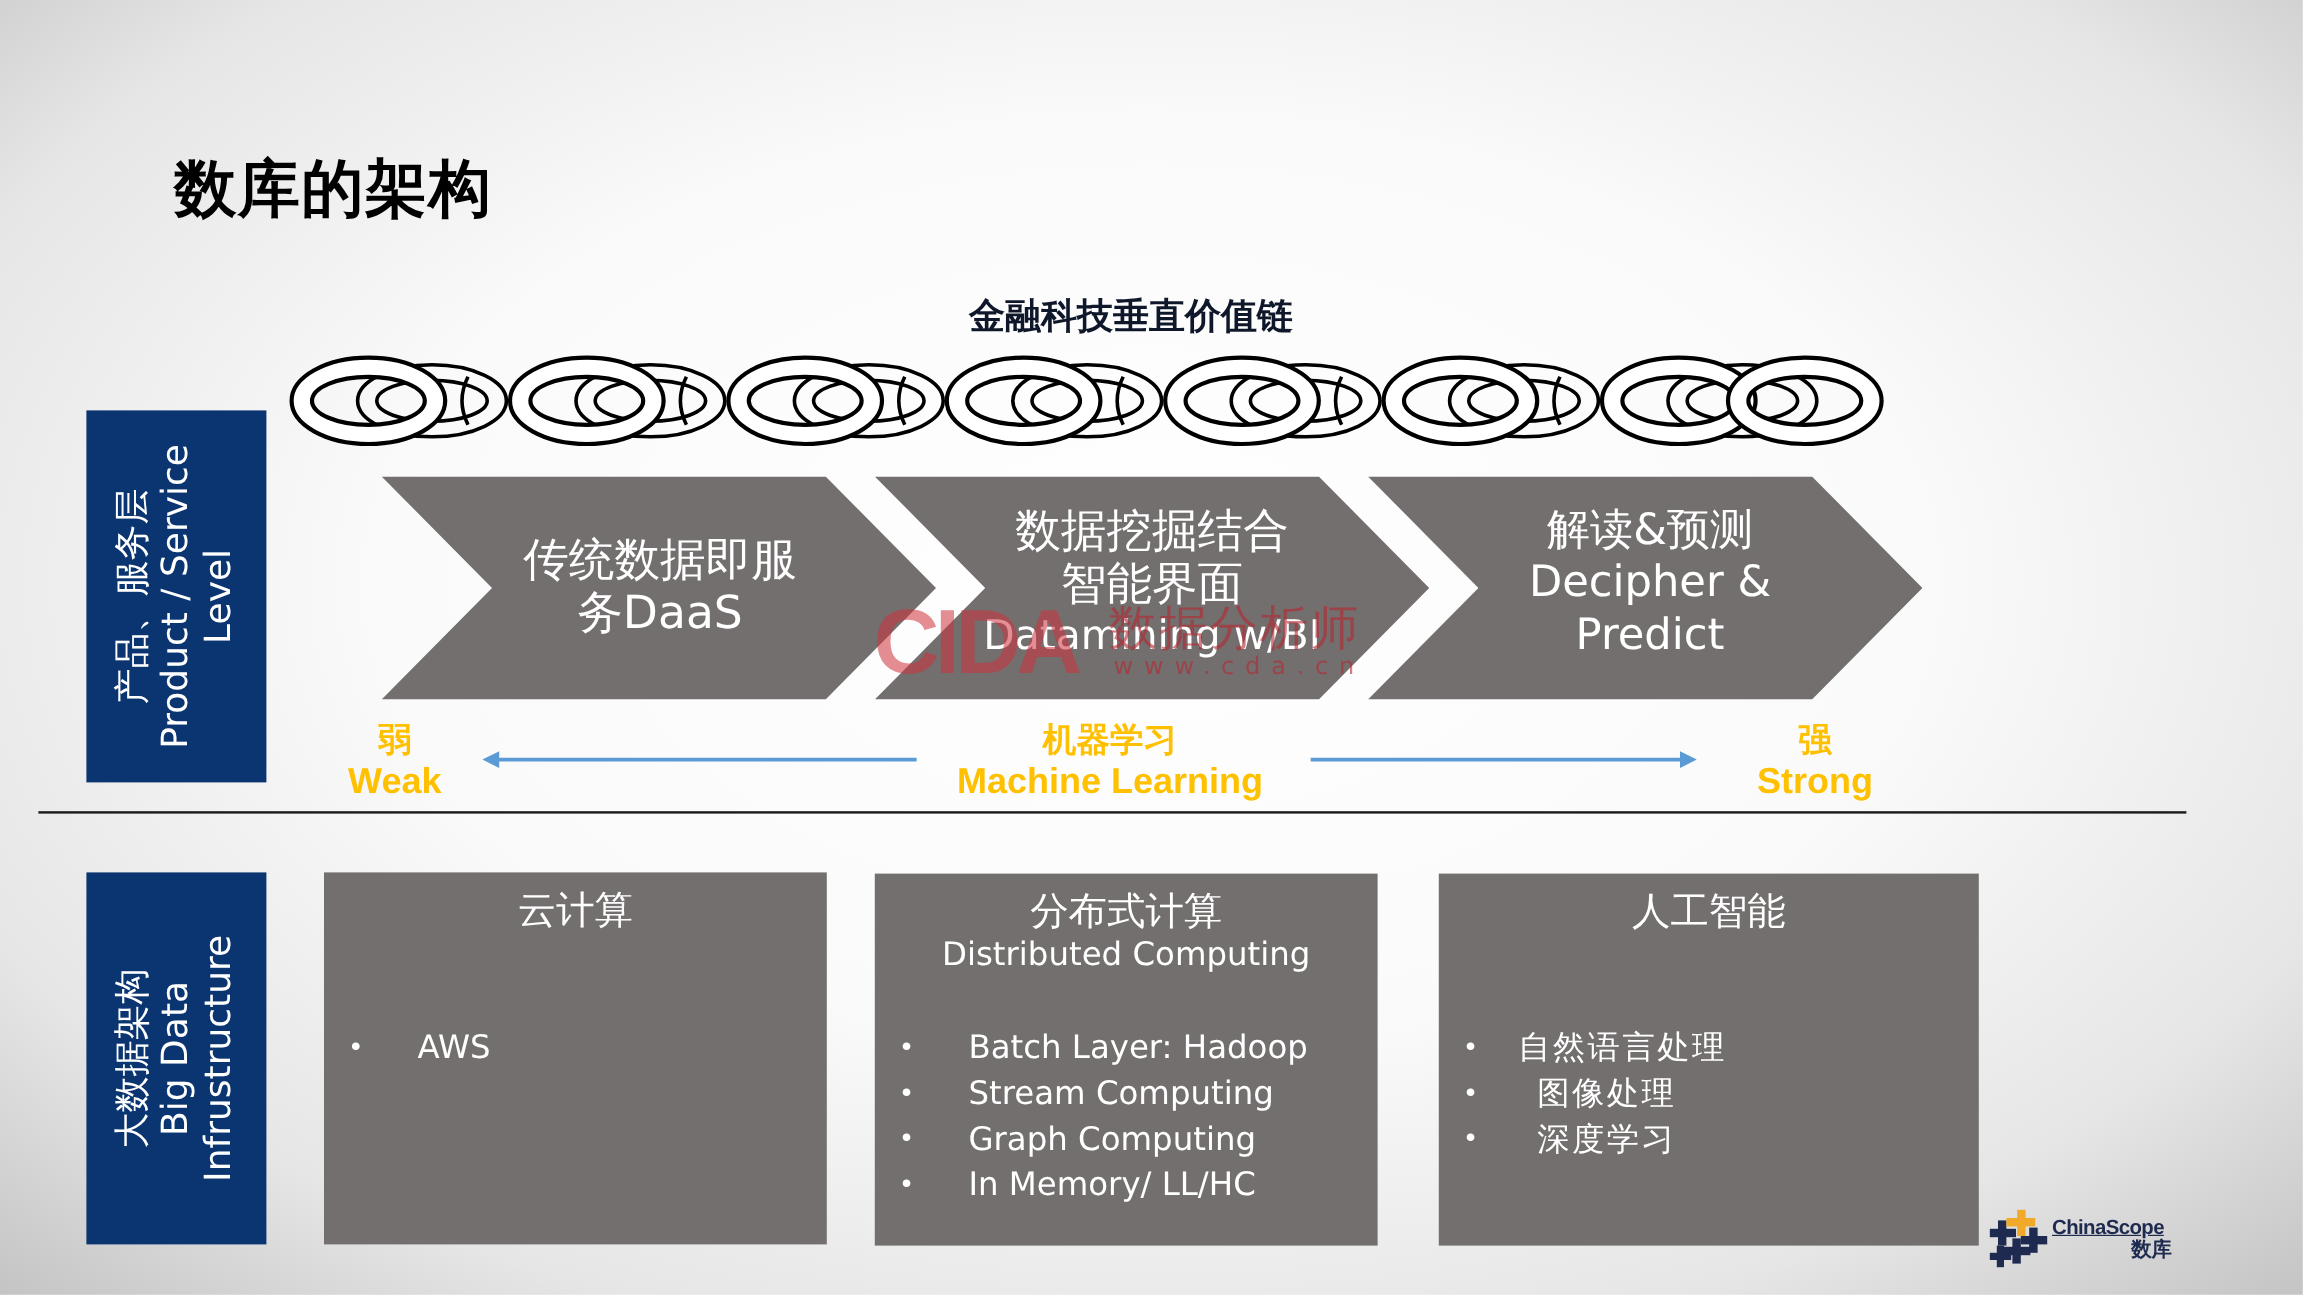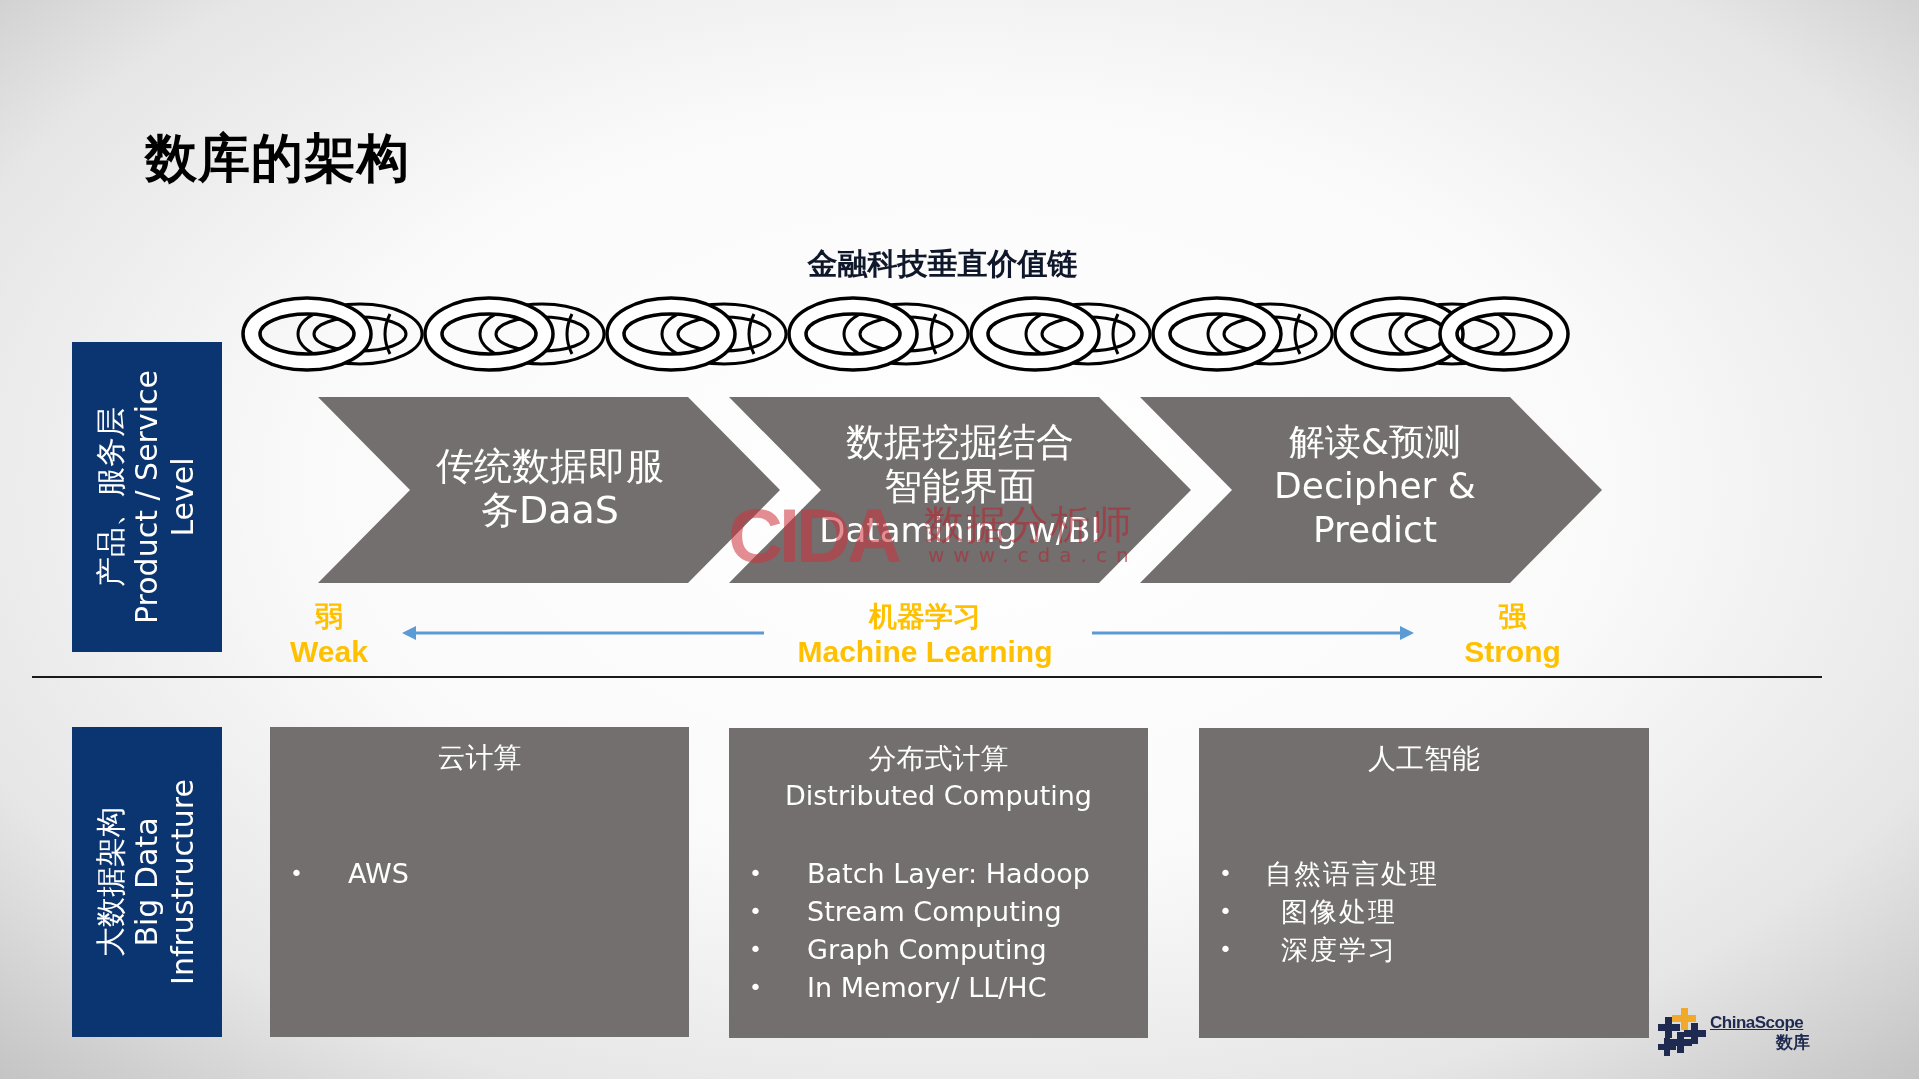--- a/index.html
+++ b/index.html
@@ -32,21 +32,21 @@
   .ml-label {
     position: absolute; color: #ffc000; font-weight: bold; text-align: center;
     font-family: "Liberation Sans", sans-serif;
   }
   .ml-label .zh { font-size: 28px; line-height: 34px; display: block; }
   .ml-label .en { font-size: 30px; line-height: 36px; display: block; }
   .divider { left: 32px; width: 1790px; top: 676px; height: 2px; background: #1a1a1a; }
   .gbox {
     position: absolute; background: #736f6e; color: #fff;
   }
-  .gbox .h-zh { text-align: center; font-size: 28px; line-height: 38px; margin-top: 12px; }
+  .gbox .h-zh { text-align: center; font-size: 32px; line-height: 38px; margin-top: 12px; }
   .gbox .h-en { text-align: center; font-size: 27px; line-height: 36px; }
   .gbox ul { list-style: none; margin: 0; padding: 0; position: absolute; }
   .gbox li { position: relative; font-size: 27px; line-height: 38px; height: 38px; white-space: nowrap; }
   .gbox li .dot { position: absolute; left: 0; top: 0; width: 20px; font-size: 22px; }
   .gbox li .txt { position: absolute; left: 58px; top: 0; }
   .watermark { position: absolute; left: 728px; top: 498px; pointer-events: none; }
   .wm-cida { position: absolute; left: 0; top: 0; font-size: 76px; font-weight: bold; color: rgba(205, 50, 60, 0.55); letter-spacing: -4px; font-family: "Liberation Sans", sans-serif; line-height: 76px; }
   .wm-zh { position: absolute; left: 196px; top: 4px; font-size: 40px; font-weight: normal; color: rgba(180, 40, 50, 0.6); letter-spacing: 2px; line-height: 44px; white-space: nowrap; }
   .wm-url { position: absolute; left: 200px; top: 46px; font-size: 20px; color: rgba(180, 40, 50, 0.6); letter-spacing: 9px; line-height: 22px; white-space: nowrap; }
   .logo { left: 1658px; top: 1008px; width: 170px; height: 54px; }

